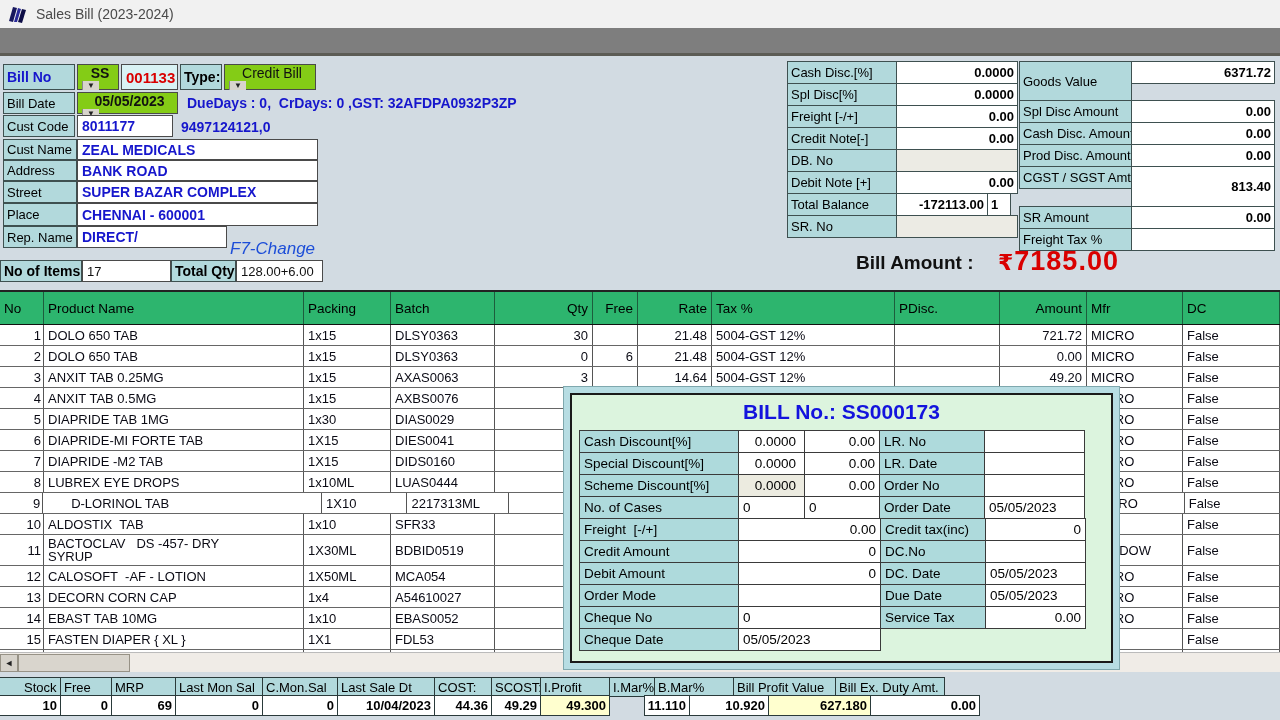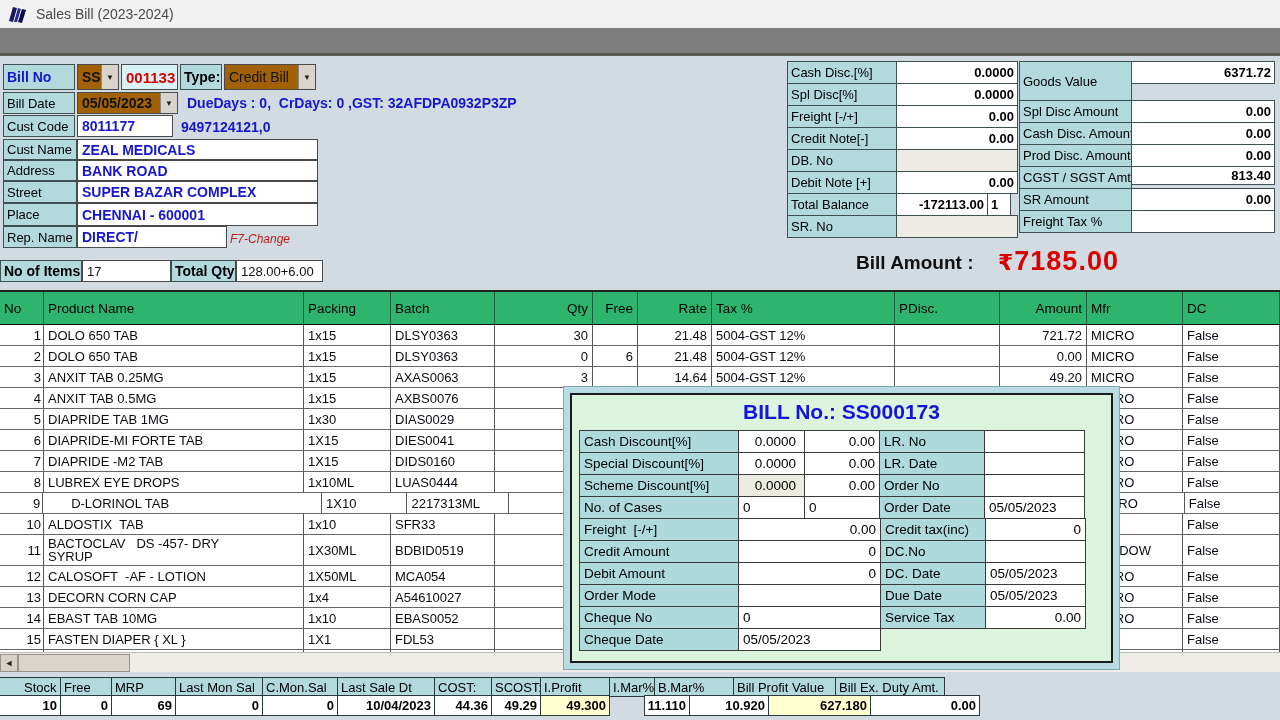--- a/index.html
+++ b/index.html
@@ -10,26 +10,26 @@
   .titlebar{left:0;top:0;width:1280px;height:28px;background:#f1f1f1;display:flex;align-items:center;padding-left:8px;}
   .apptitle{color:#4a4a4a;font-size:14px;margin-left:8px;}
   .menuband{left:0;top:28px;width:1280px;height:28px;background:#7e7e7e;border-bottom:3px solid #5c5c55;}
   
   .lbl{background:#b2d9dc;border:1px solid #3e5050;color:#000;font-size:13px;
        display:flex;align-items:center;padding:0 3px;white-space:pre;}
   .lbl.b{font-weight:bold;}
   .inp{background:#fff;border:1px solid #4a4a4a;display:flex;align-items:center;
        padding:0 4px;font-size:14px;font-weight:bold;color:#1616cc;white-space:pre;}
   .inp.dark{color:#111;}
-  .combo{background:#a16207;border:1px solid #4a4a4a;display:flex;align-items:center;
-       justify-content:space-between;font-size:14px;color:#111;padding-left:4px;}
+  .combo{background:#84cc16;border:1px solid #4a4a4a;display:flex;align-items:center;
+       justify-content:space-between;font-size:14px;color:#111;padding-left:4px;flex-direction:column;}
   .combo .arrow{width:16px;align-self:stretch;background:#d8d4cc;border-left:1px solid #888;
        display:flex;align-items:center;justify-content:center;font-size:8px;color:#222;}
   .bluebold{color:#1616cc;font-weight:bold;font-size:14px;white-space:pre;}
-  .hint{color:#b91c1c;font-size:12px;font-style:italic;}
+  .hint{color:#1d4ed8;font-size:17px;font-style:italic;margin-top:7px;}
   
   .sumcell{box-sizing:border-box;border:1px solid #3e5050;font-size:13px;display:flex;align-items:center;
        padding:0 3px;margin-left:-1px;white-space:pre;}
   .sumrow{display:flex;margin-top:-1px;}
   .sumlabel{background:#b2d9dc;}
   .sumval{background:#fff;font-weight:bold;justify-content:flex-end;}
   .sumval.dis{background:#ecebe4;}
   
   .billamt-label{font-size:19px;font-weight:bold;color:#111;}
   .billamt-value{color:#d90000;font-weight:bold;font-size:27px;letter-spacing:1px;}
@@ -171,21 +171,21 @@
     <div class="sumrow">
       <div class="sumcell sumlabel" style="width: 113px; height: 23px;">Cash Disc. Amount</div>
       <div class="sumcell sumval" style="width: 144px; height: 23px;">0.00</div>
     </div>
     <div class="sumrow">
       <div class="sumcell sumlabel" style="width: 113px; height: 23px;">Prod Disc. Amount</div>
       <div class="sumcell sumval" style="width: 144px; height: 23px;">0.00</div>
     </div>
     <div class="sumrow">
       <div class="sumcell sumlabel" style="width: 113px; height: 23px;">CGST / SGST Amt</div>
-      <div class="sumcell sumval" style="width: 144px; height: 19px;">813.40</div>
+      <div class="sumcell sumval" style="width: 144px; height: 41px;">813.40</div>
     </div>
     <div class="sumrow">
       <div class="sumcell sumlabel" style="width: 113px; height: 23px;">SR Amount</div>
       <div class="sumcell sumval" style="width: 144px; height: 23px;">0.00</div>
     </div>
     <div class="sumrow">
       <div class="sumcell sumlabel" style="width: 113px; height: 23px;">Freight Tax %</div>
       <div class="sumcell sumval" style="width: 144px; height: 23px;"></div>
     </div>
   </div>

